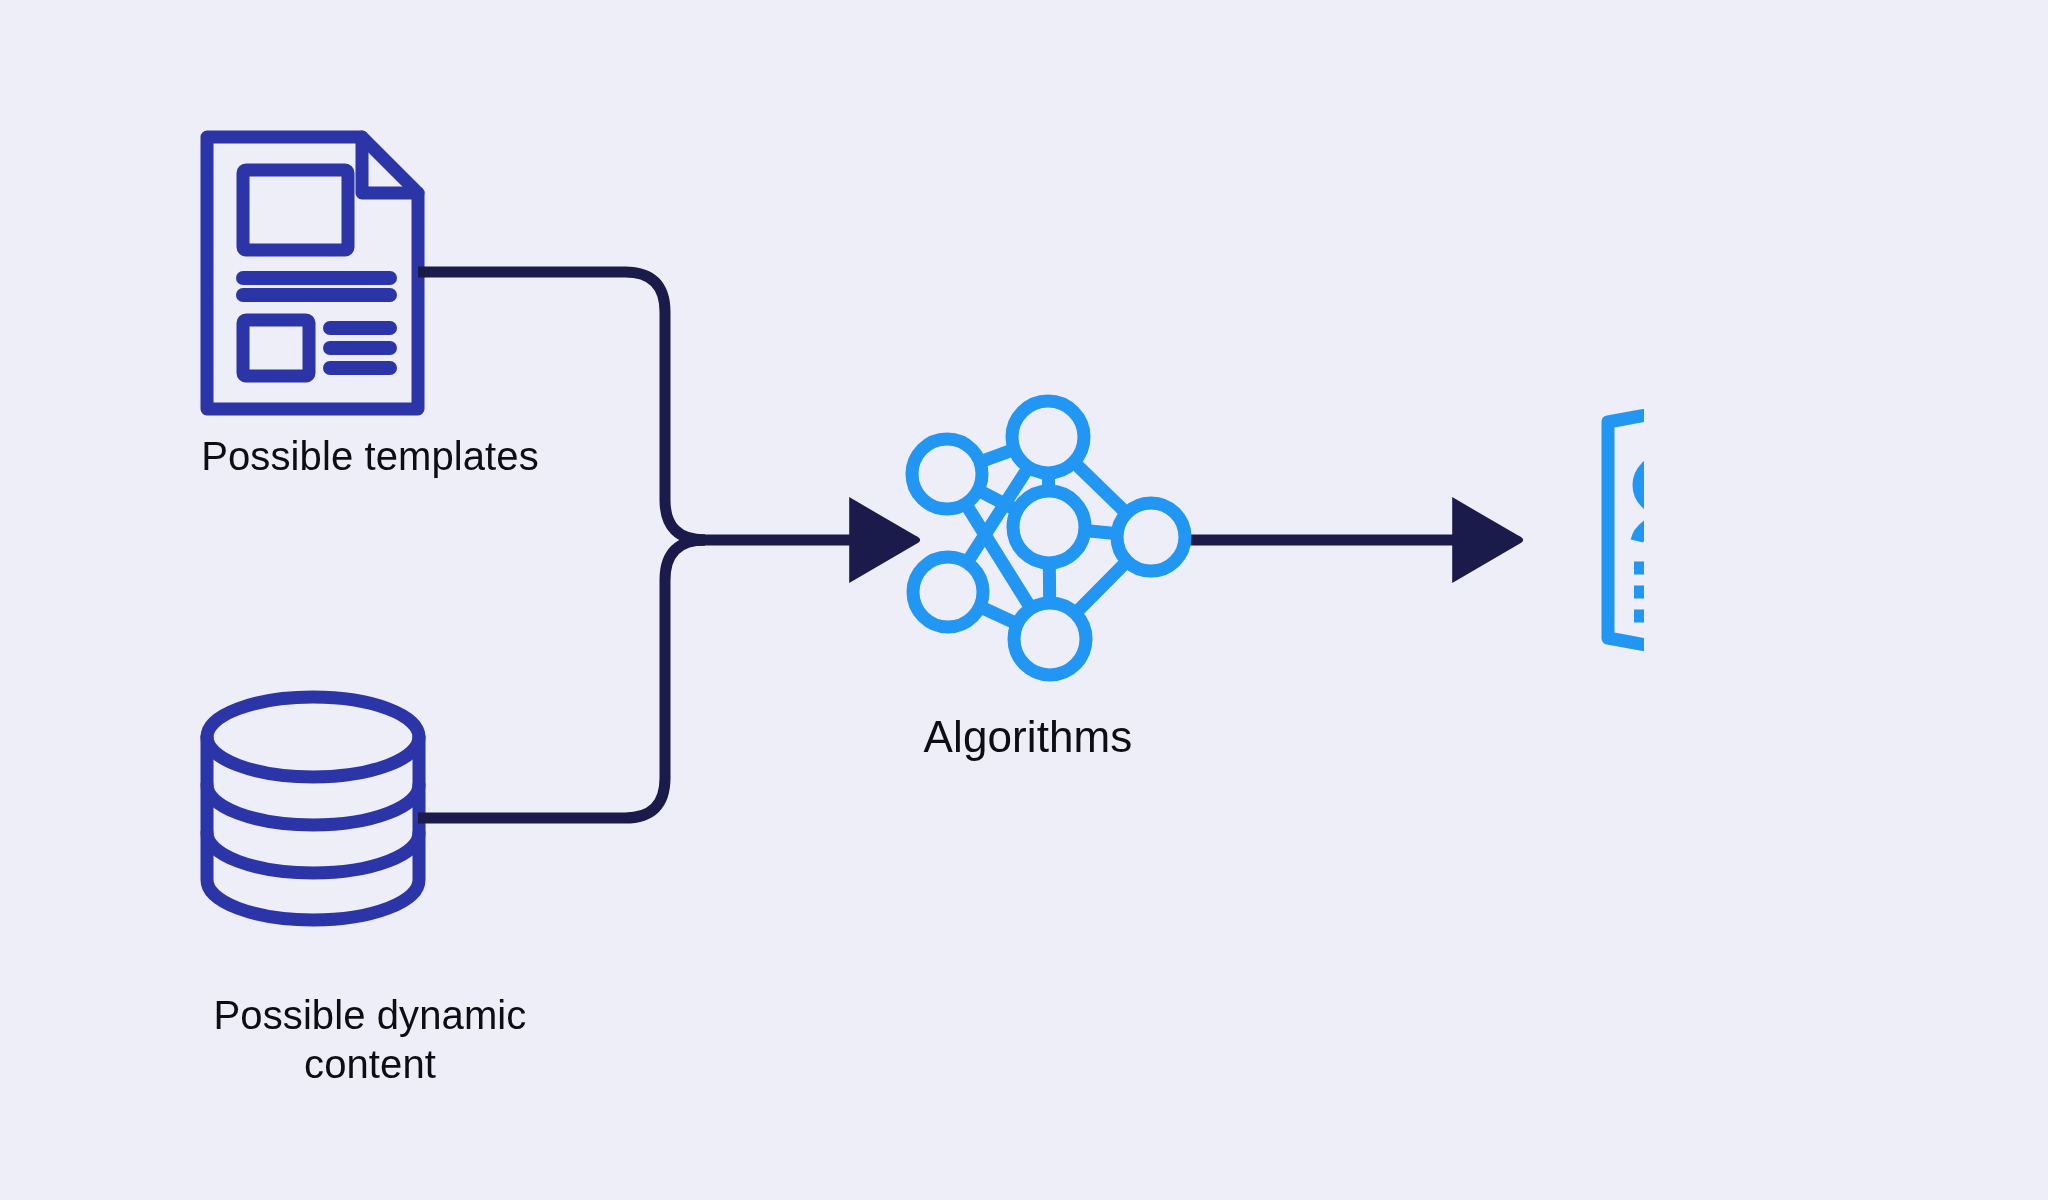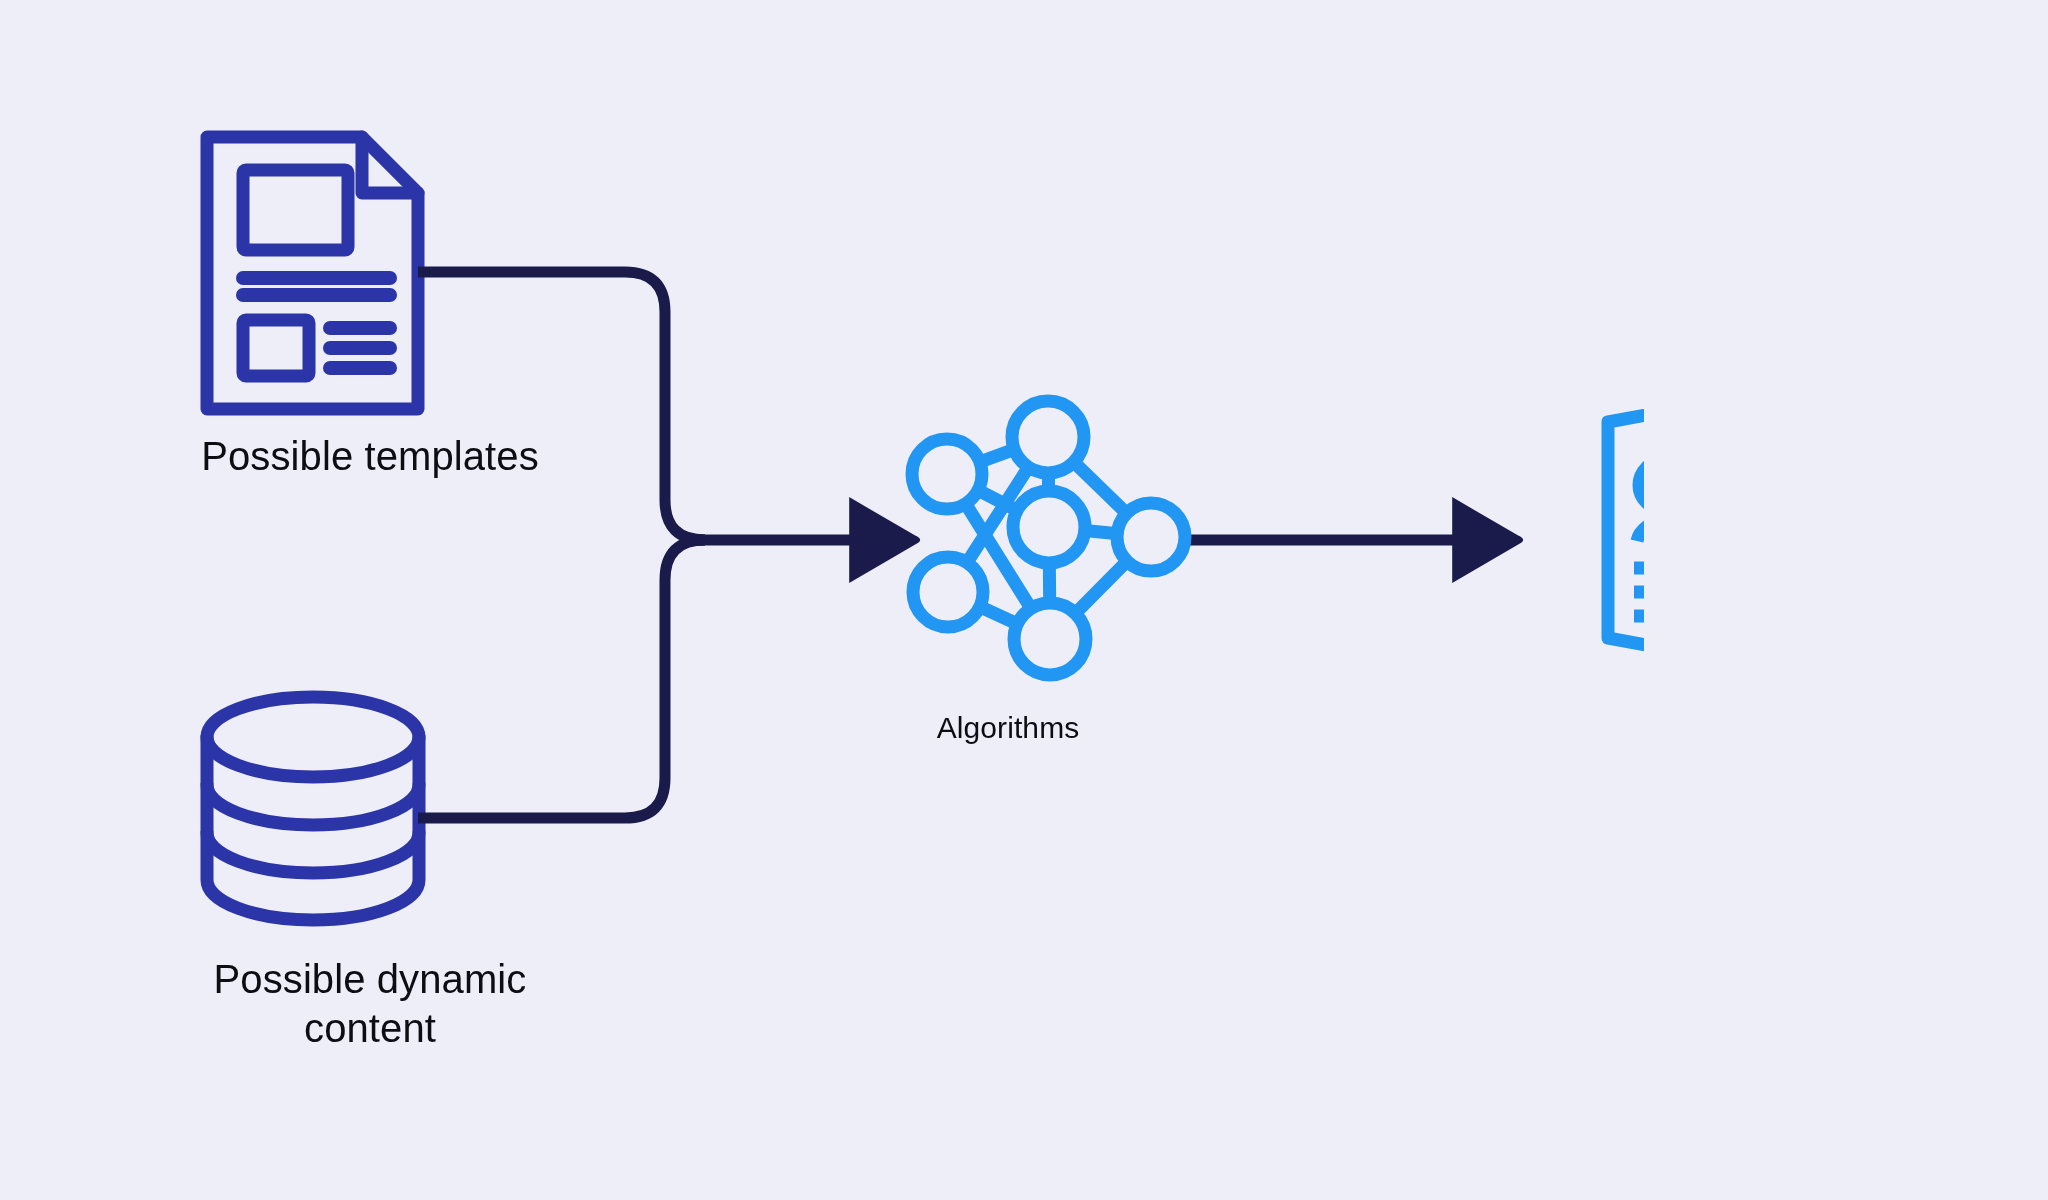--- a/index.html
+++ b/index.html
@@ -37,29 +37,29 @@
     font-family: "Liberation Sans", "DejaVu Sans", sans-serif;
   }
   #label-templates {
     left: 60px;
     top: 432px;
     width: 620px;
     font-size: 40px;
   }
   #label-dynamic {
     left: 60px;
-    top: 955px;
+    top: 991px;
     width: 620px;
     font-size: 40px;
   }
   #label-algorithms {
-    left: 758px;
+    left: 778px;
     top: 710px;
     width: 500px;
-    font-size: 30px;
+    font-size: 44px;
   }
   #label-output {
     left: 1455px;
     top: 703px;
     width: 580px;
     font-size: 40px;
   }
 </style>
 </head>
 <body style="background: rgb(237, 238, 247);">

